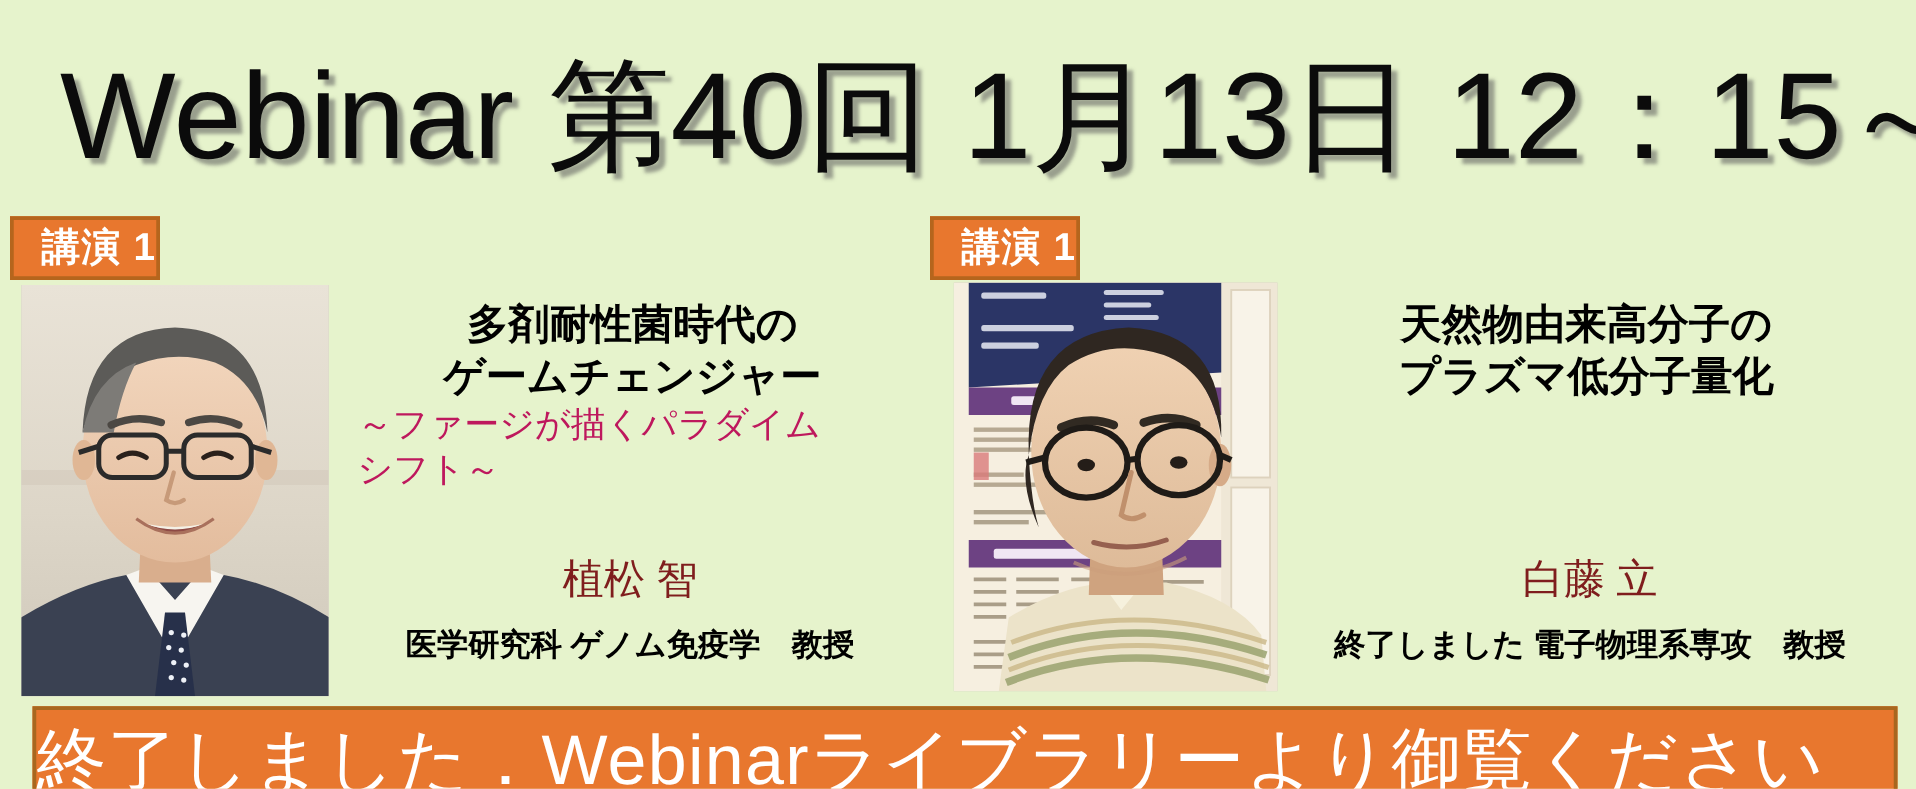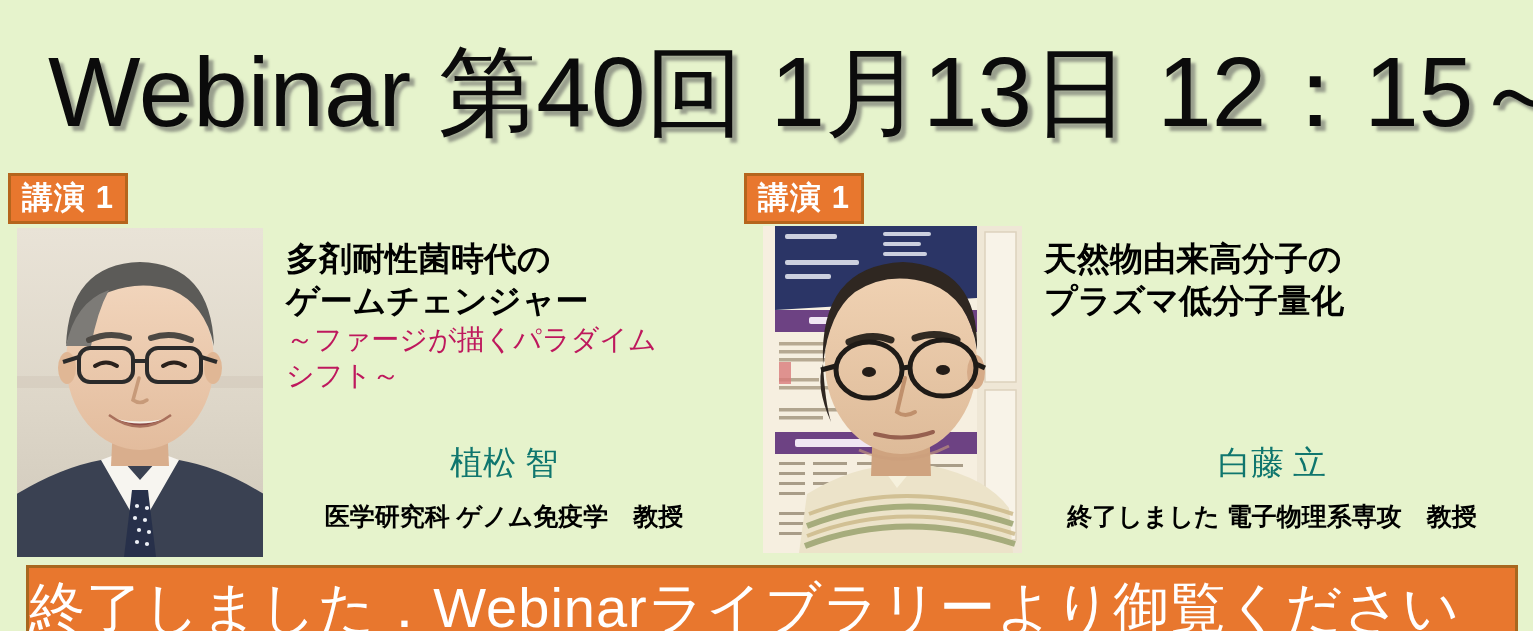--- a/index.html
+++ b/index.html
@@ -40,21 +40,21 @@
 
   
   .lecture-badge {
     position: absolute;
     background: #e8772e;
     border: 3px solid #b5651d;
     color: #ffffff;
     font-weight: bold;
     font-size: 31px;
     line-height: 44px;
-    text-align: center;
+    text-align: right;
     box-sizing: border-box;
     letter-spacing: 1px;
   }
   #badge1 { left: 8px;  top: 145px; width: 120px; height: 51px; }
   #badge2 { left: 744px; top: 145px; width: 120px; height: 51px; }
 
   
   .photo-frame {
     position: absolute;
     overflow: hidden;
@@ -69,34 +69,35 @@
   .lecture-block { position: absolute; }
   #lecture1 { left: 286px; top: 210px; width: 440px; }
   #lecture2 { left: 1044px; top: 210px; width: 450px; }
 
   .talk-title-major {
     font-size: 33px;
     line-height: 42px;
     font-weight: bold;
     color: #000000;
     white-space: nowrap;
+    text-align: center;
   }
   .talk-title-minor {
     font-size: 28px;
     line-height: 36px;
     font-weight: normal;
     color: #be185d;
     white-space: nowrap;
   }
 
   .speaker-name {
     font-size: 33px;
     line-height: 40px;
     font-weight: 400;
-    color: #0f766e;
+    color: #7f1d1d;
     text-align: center;
     white-space: nowrap;
   }
   .speaker-affil {
     font-size: 25px;
     line-height: 34px;
     font-weight: bold;
     color: #000000;
     text-align: center;
     white-space: nowrap;

